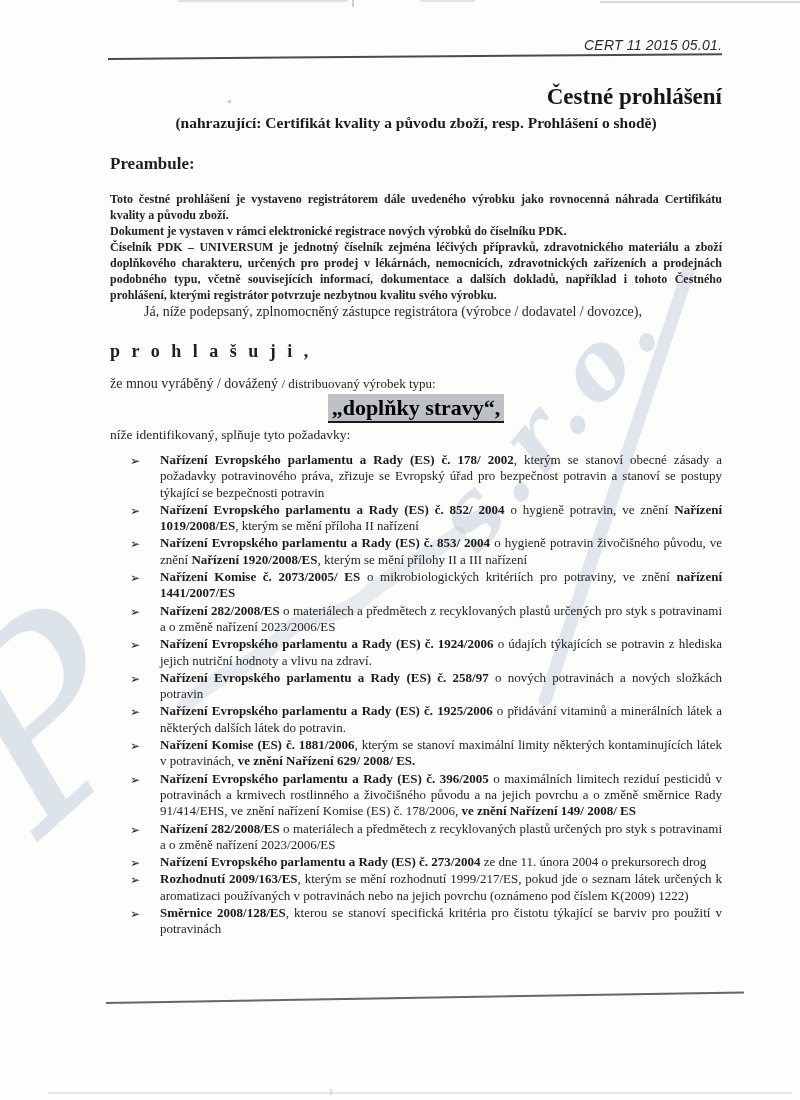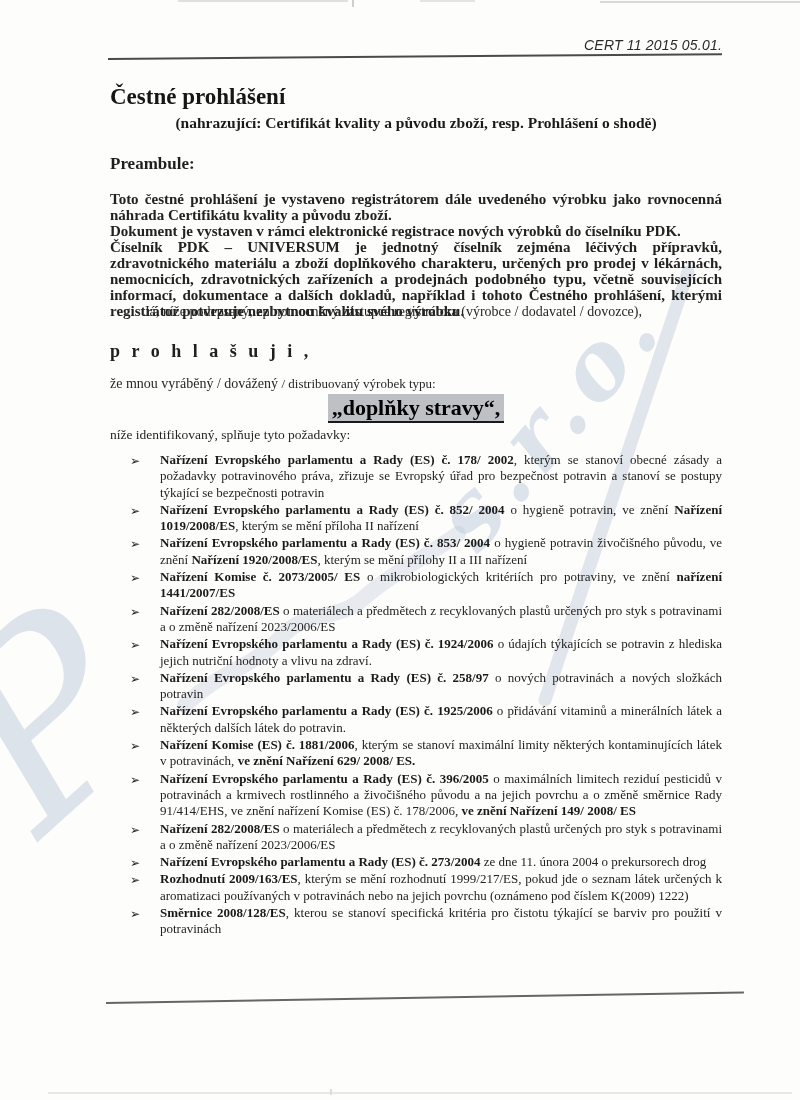--- a/index.html
+++ b/index.html
@@ -26,31 +26,31 @@
     font-style: italic; font-weight: 400; font-size: 14px; color: #2a2a2a;
     letter-spacing: .2px;
   }
   .header-rule {
     top: 58px; left: 108px; width: 614px; height: 2px;
     background: var(--rule, #4a4a4a);
     transform: rotate(-0.45deg); transform-origin: left center;
   }
   .title {
     top: 84px; left: 110px; width: 612px; margin: 0;
-    text-align: left; font-size: 23px; font-weight: bold; color: #161616;
+    text-align: right; font-size: 23px; font-weight: bold; color: #161616;
   }
   .subtitle {
     top: 114px; left: 110px; width: 612px;
     text-align: center; font-size: 15.5px; font-weight: bold; color: #1b1b1b;
   }
 
   .preamble { top: 154px; left: 110px; width: 612px; }
   .pre-head { font-size: 17px; font-weight: bold; margin-bottom: 17px; }
   .pre-body p {
-    margin: 0; font-size: 15px; font-weight: bold;
+    margin: 0; font-size: 12px; font-weight: bold;
     line-height: 16px; text-align: justify; color: #222;
   }
 
   .decl-intro {
     top: 304px; left: 110px; width: 612px;
     font-size: 14px; text-indent: 34px; color: #262626;
   }
   .decl-verb {
     top: 341px; left: 110px; width: 612px; text-align: left;
     font-size: 18px; font-weight: bold; letter-spacing: 2.5px; word-spacing: 2px;

